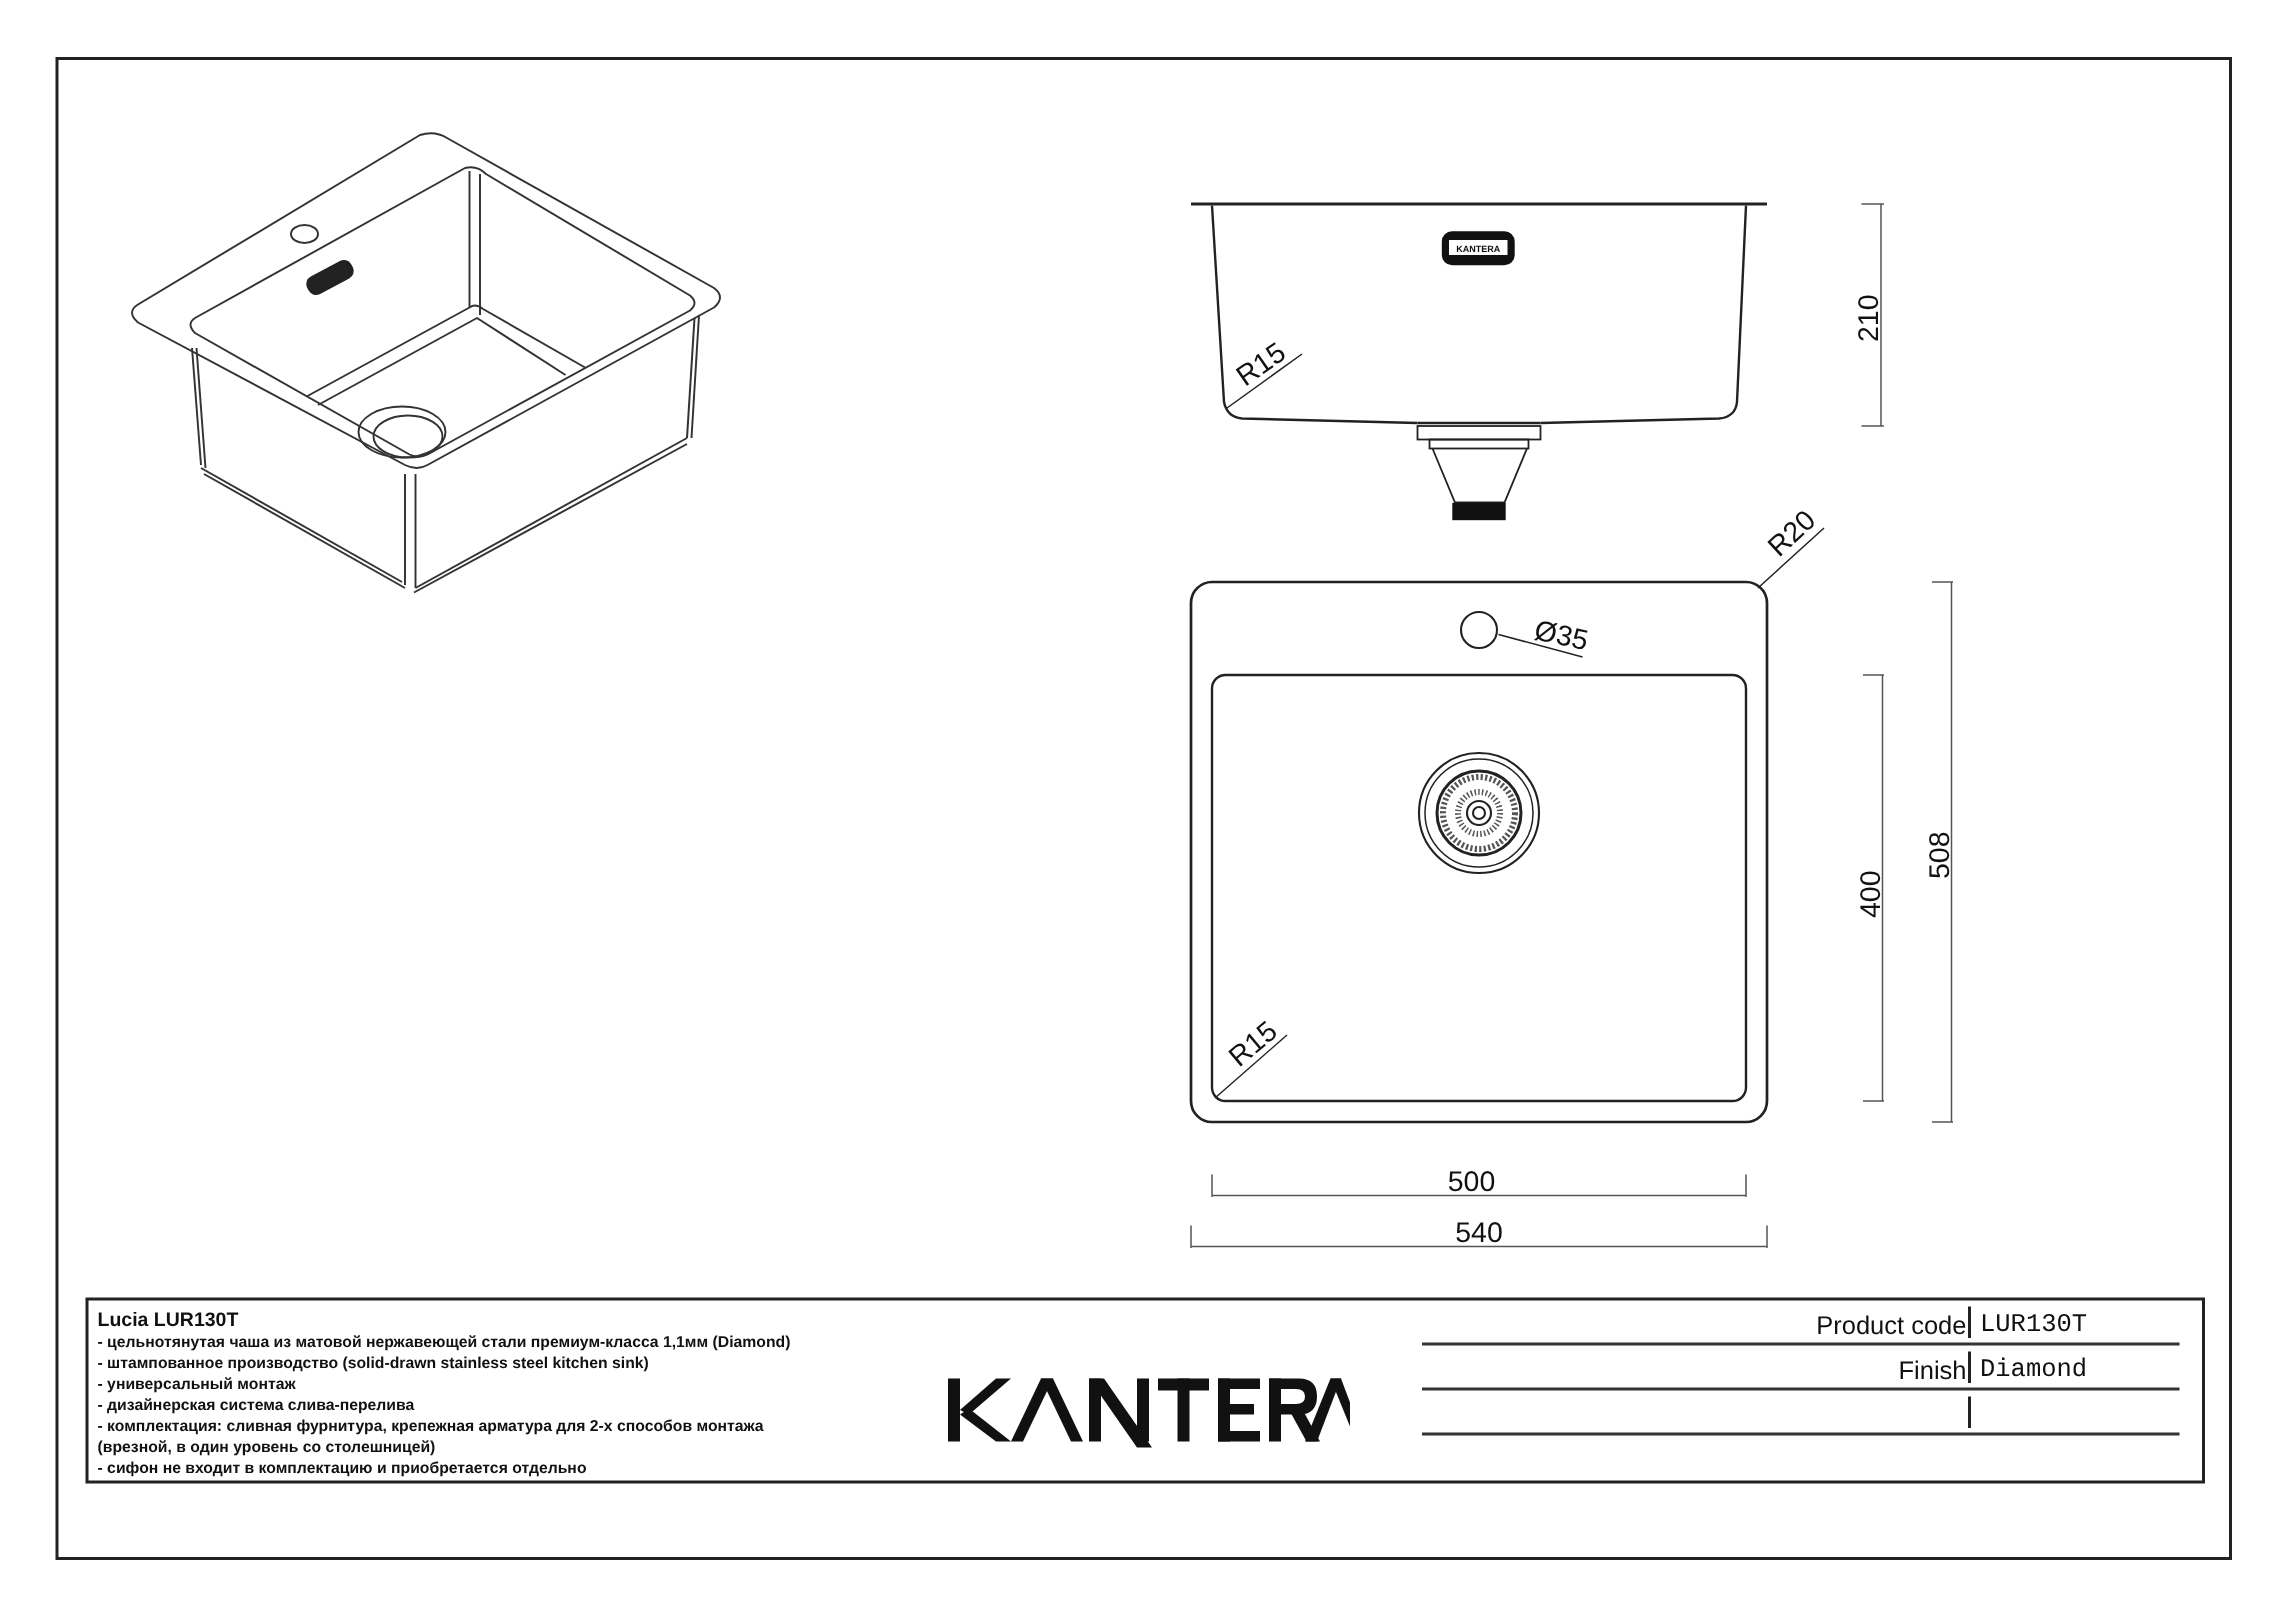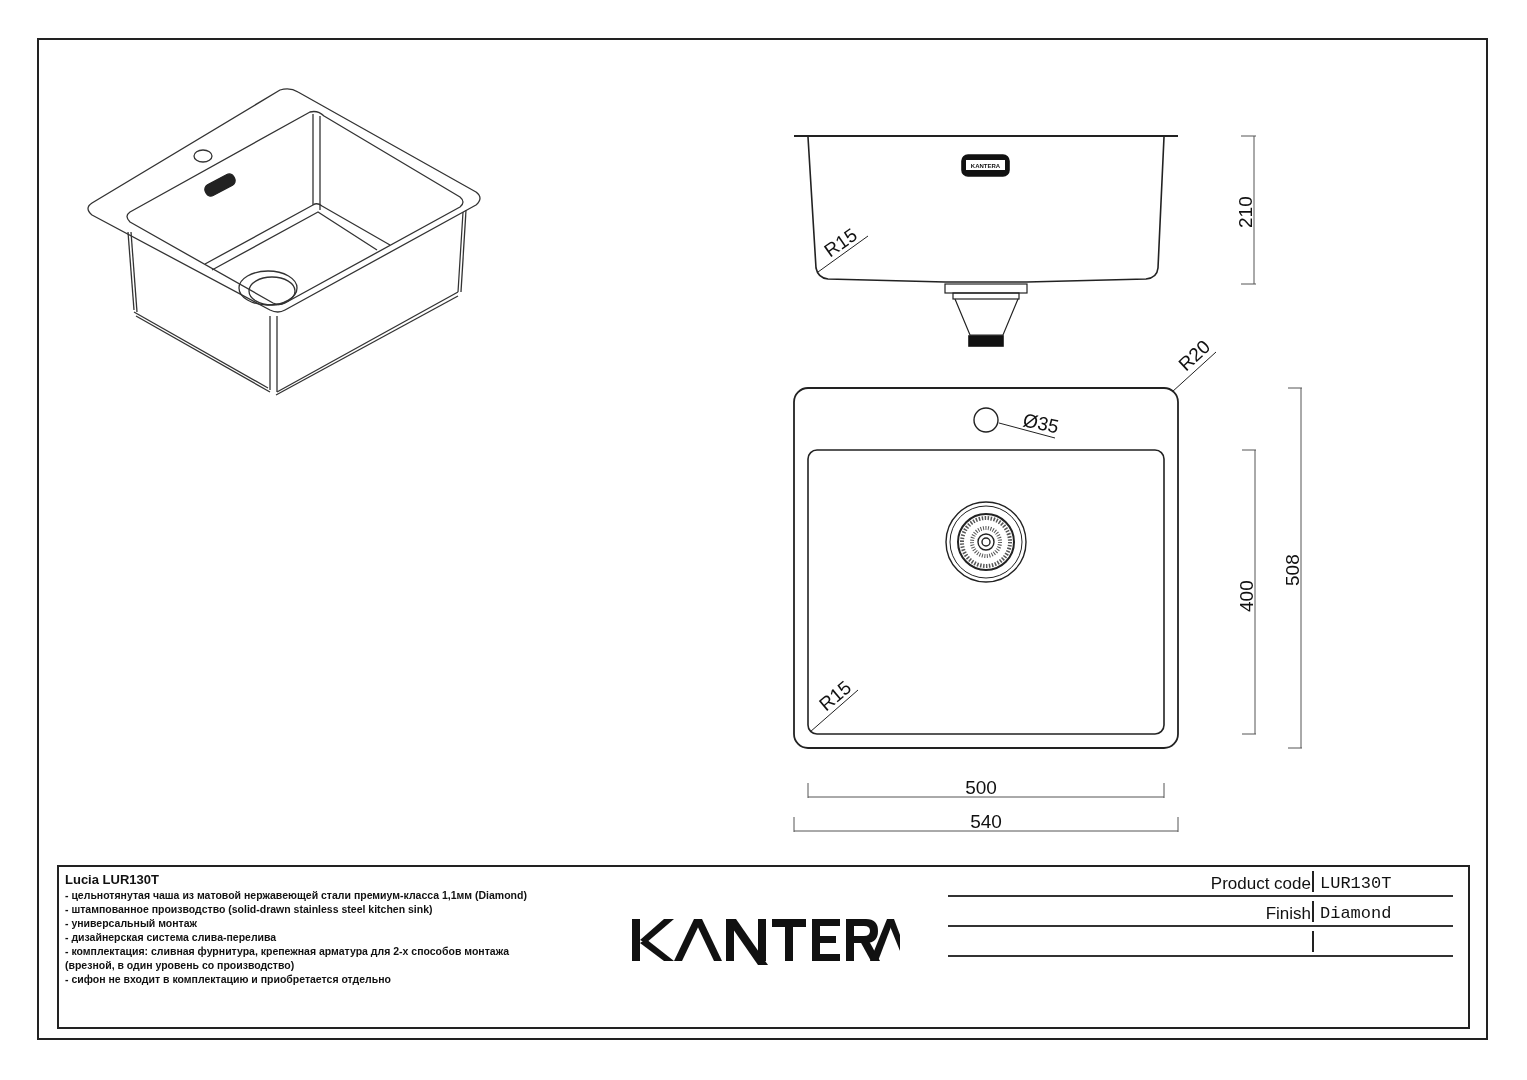--- a/index.html
+++ b/index.html
@@ -1,20 +1,20 @@
 <!DOCTYPE html>
 <html><head>
 <meta charset="utf-8">
 <style>
   html, body { margin:0; padding:0; background:#ffffff; }
   body { width:1527px; height:1080px; position:relative; overflow:hidden; font-family:"Liberation Sans", sans-serif; color:#111; }
   .frame { position:absolute; left:37px; top:38px; width:1451px; height:1002px; border:2px solid #222; box-sizing:border-box; }
   svg.drawing { position:absolute; left:0; top:0; }
   .dim-text { font-family:"Liberation Sans", sans-serif; font-size:19px; fill:#111; }
-  .title-block { position:absolute; left:57px; top:865px; width:1413px; height:164px; border:2px solid #222; box-sizing:border-box; }
+  .title-block { position:absolute; left:57px; top:865px; width:1413px; height:124px; border:2px solid #222; box-sizing:border-box; }
   .desc { position:absolute; left:6px; top:5px; width:560px; }
   .desc-title { font-weight:bold; font-size:13px; line-height:15px; margin:0 0 1px 0; }
   .desc-line { font-size:10.5px; line-height:14px; white-space:nowrap;font-weight:bold; }
   .logo { position:absolute; left:571px; top:48px; width:270px; height:56px; }
   .specs { position:absolute; left:889px; top:0; width:505px; }
   .spec-row { position:relative; height:30px; border-bottom:2px solid #333; box-sizing:border-box; }
   .spec-label { position:absolute; right:142px; top:7px; font-size:17px; text-align:right; }
   .spec-sep { position:absolute; left:364px; top:4px; width:2px; height:21px; background:#222; }
   .spec-value { position:absolute; left:372px; top:7px; font-size:17px; white-space:nowrap;font-family:Liberation Mono, monospace; }
 </style>
@@ -131,21 +131,21 @@
 </svg>
 
 <div class="title-block">
   <div class="desc">
     <div class="desc-title">Lucia LUR130T</div>
     <div class="desc-line">- цельнотянутая чаша из матовой нержавеющей стали премиум-класса 1,1мм (Diamond)</div>
     <div class="desc-line">- штампованное производство (solid-drawn stainless steel kitchen sink)</div>
     <div class="desc-line">- универсальный монтаж</div>
     <div class="desc-line">- дизайнерская система слива-перелива</div>
     <div class="desc-line">- комплектация: сливная фурнитура, крепежная арматура для 2-х способов монтажа</div>
-    <div class="desc-line">(врезной, в один уровень со производство)</div>
+    <div class="desc-line">(врезной, в один уровень со столешницей)</div>
     <div class="desc-line">- сифон не входит в комплектацию и приобретается отдельно</div>
   </div>
 
   <svg class="logo" viewBox="0 0 270 56">
     <g fill="#111">
 
       <rect x="2" y="4" width="8" height="42"></rect>
       <polygon points="10,25 34,4 44,4 16,28"></polygon>
       <polygon points="16,24 44,46 34,46 10,28"></polygon>
 

